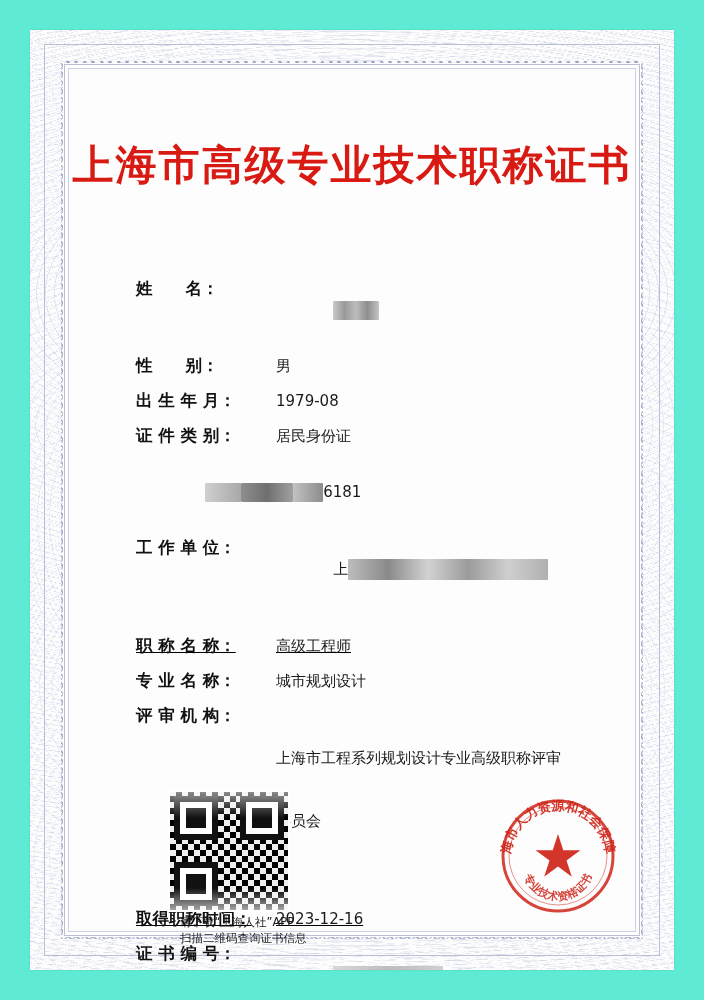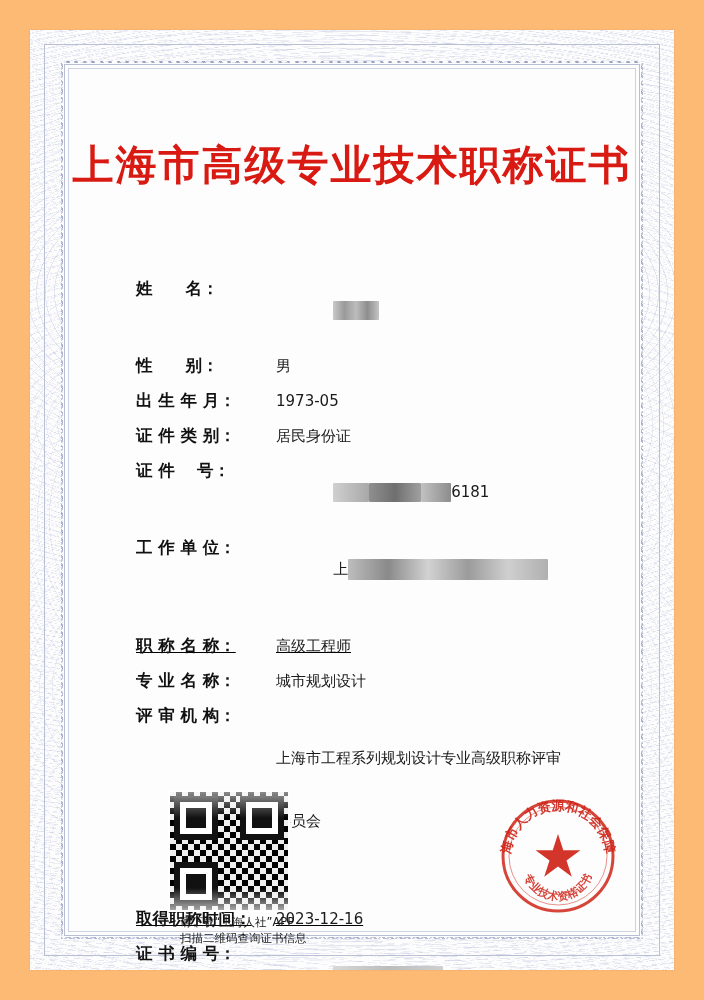--- a/index.html
+++ b/index.html
@@ -11,21 +11,21 @@
     width: 704px;
     height: 1000px;
     font-family: "Liberation Sans", sans-serif;
     overflow: hidden;
   }
 
   .page {
     position: relative;
     width: 704px;
     height: 1000px;
-    background: #fdba74;
+    background: #5eead4;
   }
 
   
   .cert {
     position: absolute;
     left: 30px;
     top: 30px;
     width: 644px;
     height: 940px;
     background: #fdfdfd;
@@ -250,30 +250,29 @@
           </div>
         </div>
 
         <div class="row">
           <div class="lbl">性　　别：</div>
           <div class="val">男</div>
         </div>
 
         <div class="row">
           <div class="lbl">出 生 年 月：</div>
-          <div class="val">1973-05</div>
+          <div class="val">1979-08</div>
         </div>
 
         <div class="row">
           <div class="lbl">证 件 类 别：</div>
           <div class="val">居民身份证</div>
         </div>
 
         <div class="row">
-          <div class="lbl">证 件 　号：</div>
           <div class="val">
             <span class="redact r2a"></span><span class="redact r2b"></span><span class="redact r2c"></span><span class="inline-val">6181</span>
           </div>
         </div>
 
         <div class="row">
           <div class="lbl">工 作 单 位：</div>
           <div class="val">
             <span class="inline-val">上</span><span class="redact r3"></span>
           </div>

